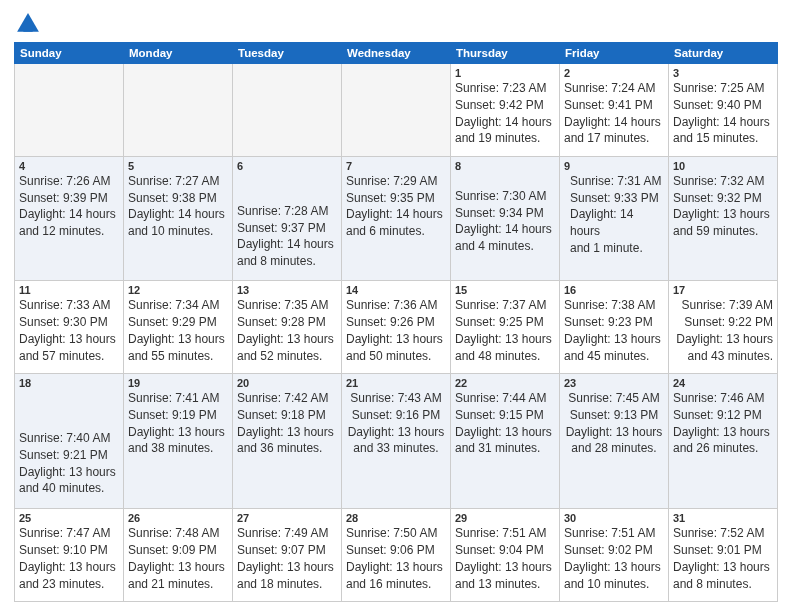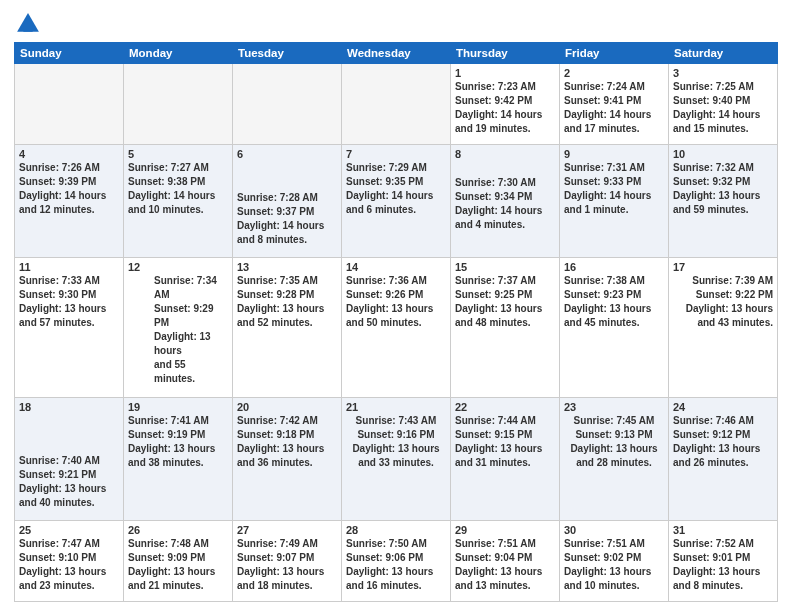--- a/index.html
+++ b/index.html
@@ -89,24 +89,23 @@
       background: #f5f5f5;
     }
     .day-num {
       font-size: 11px;
       font-weight: bold;
       color: #333;
       display: block;
       margin-bottom: 1px;
     }
     .day-info {
-      font-size: 10px;
+      font-size: 12px;
       color: #333;
       line-height: 1.4;
-      font-weight: bold;
     }
     tr:nth-child(odd) td:not(.empty) { background: #fff; }
     tr:nth-child(even) td:not(.empty) { background: #eef2f8; }
     tr:first-child th { background: #1a6abf; }
   </style>
 </head>
 <body>
 
 <div class="page">
   <div class="header">
@@ -197,21 +196,21 @@
           </td>
           <td>
             <span class="day-num">8</span>
             <div class="day-info" style="white-space: pre-line; margin-top: 16px;">Sunrise: 7:30 AM
 Sunset: 9:34 PM
 Daylight: 14 hours
 and 4 minutes.</div>
           </td>
           <td>
             <span class="day-num">9</span>
-            <div class="day-info" style="white-space: pre-line;">Sunrise: 7:31 AM
+            <div class="day-info" style="white-space: pre-line; margin-left: 6px;">Sunrise: 7:31 AM
 Sunset: 9:33 PM
 Daylight: 14 hours
 and 1 minute.</div>
           </td>
           <td>
             <span class="day-num">10</span>
             <div class="day-info" style="white-space: pre-line;">Sunrise: 7:32 AM
 Sunset: 9:32 PM
 Daylight: 13 hours
 and 59 minutes.</div>
@@ -220,21 +219,21 @@
         <tr>
           <td>
             <span class="day-num">11</span>
             <div class="day-info" style="white-space: pre-line;">Sunrise: 7:33 AM
 Sunset: 9:30 PM
 Daylight: 13 hours
 and 57 minutes.</div>
           </td>
           <td>
             <span class="day-num">12</span>
-            <div class="day-info" style="white-space: pre-line; margin-left: 26px;">Sunrise: 7:34 AM
+            <div class="day-info" style="white-space: pre-line;">Sunrise: 7:34 AM
 Sunset: 9:29 PM
 Daylight: 13 hours
 and 55 minutes.</div>
           </td>
           <td>
             <span class="day-num">13</span>
             <div class="day-info" style="white-space: pre-line;">Sunrise: 7:35 AM
 Sunset: 9:28 PM
 Daylight: 13 hours
 and 52 minutes.</div>

